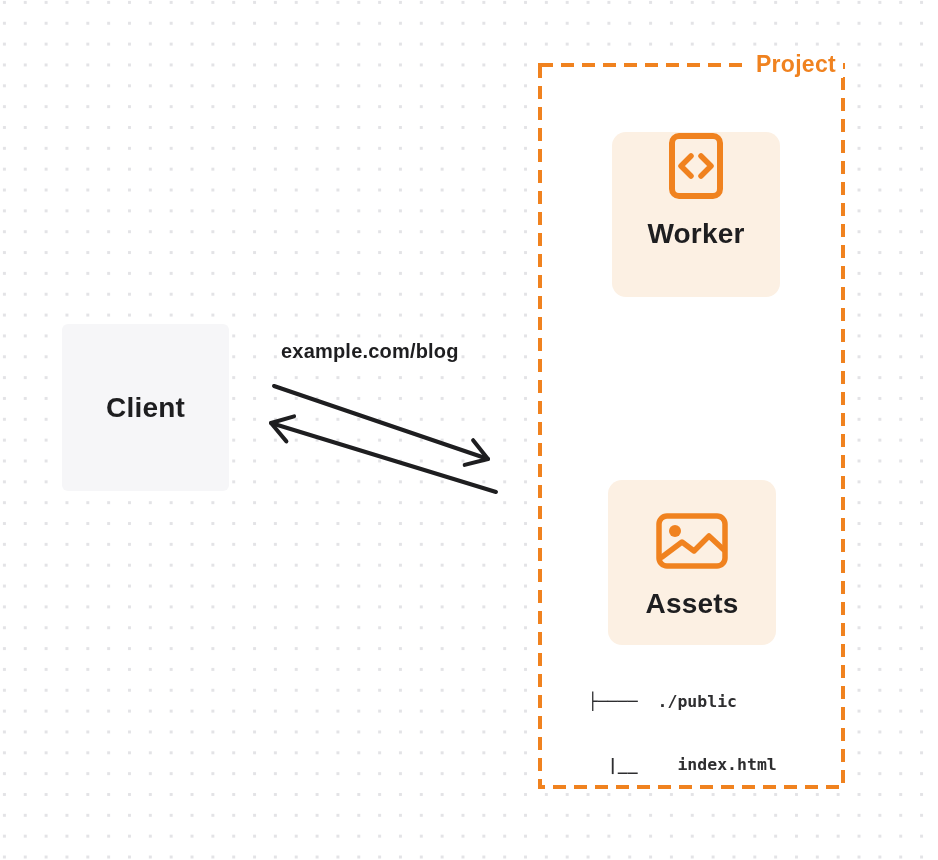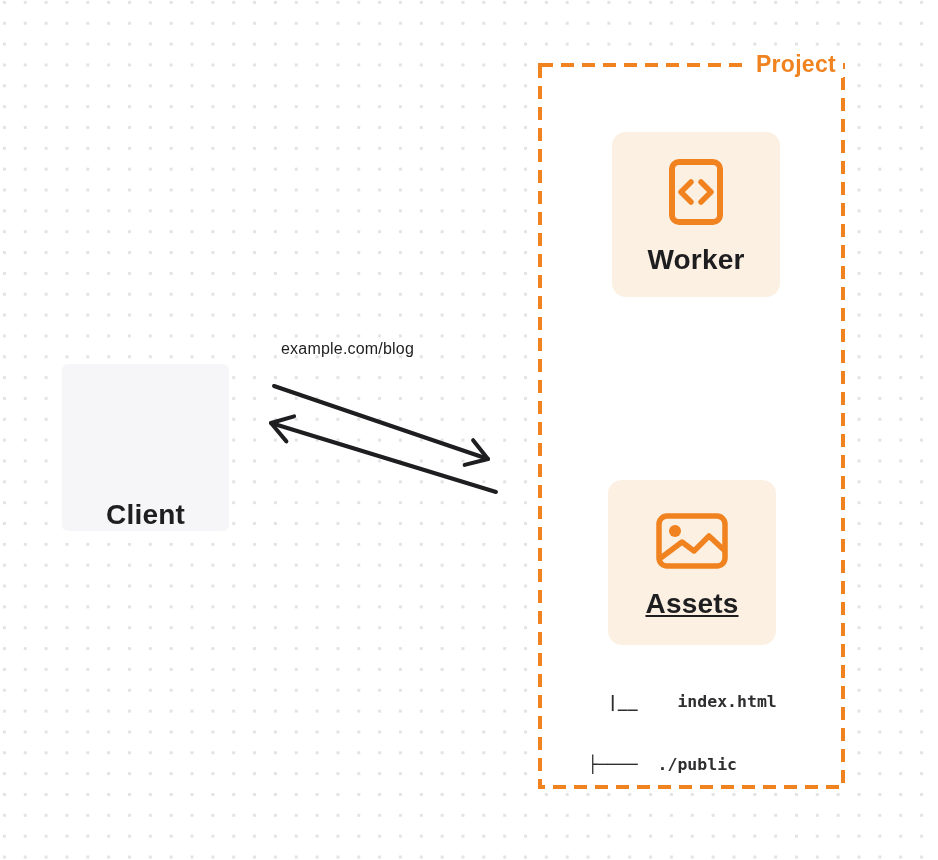--- a/index.html
+++ b/index.html
@@ -10,51 +10,51 @@
     position: relative; width: 938px; height: 860px; overflow: hidden;
     background-color: #ffffff;
     background-image: radial-gradient(circle, var(--dot-grid, #E3E3E6) 1.4px, transparent 1.6px);
     background-size: 20.85px 20.85px;
     background-position: -6px -8px;
   }
 
   svg.layer { position: absolute; left: 0; top: 0; }
 
   .client-box {
-    position: absolute; left: 62px; top: 364px; width: 167px; height: 167px;
+    position: absolute; left: 62px; top: 324px; width: 167px; height: 167px;
     background: var(--client-background, #F6F6F8); border-radius: 6px;
-    display: flex; align-items: flex-end; justify-content: center;
+    display: flex; align-items: center; justify-content: center;
   }
   .node-label {
     font-size: 28px; font-weight: 700; color: var(--ink, #1E1E20); letter-spacing: 0.2px;
   }
 
   .request-label {
     position: absolute; left: 281px; top: 340px;
-    font-size: 16px; font-weight: 400; color: var(--ink, #1E1E20); letter-spacing: 0.2px;
+    font-size: 20px; font-weight: 700; color: var(--ink, #1E1E20); letter-spacing: 0.2px;
   }
 
   .project-label-wrap {
     position: absolute; left: 540px; top: 51px; width: 303px; text-align: right;
   }
   .project-label {
     display: inline-block; background: #ffffff; padding: 0 7px;
     font-size: 23px; font-weight: 700; color: var(--accent-orange, #F0821F);
     letter-spacing: 0.3px;
   }
 
   .card {
     position: absolute; width: 168px; height: 165px;
     background: var(--card-background, #FCF0E3); border-radius: 14px;
     display: flex; flex-direction: column; align-items: center;
   }
-  .card.worker { left: 612px; top: 132px; padding-top: 26px; }
+  .card.worker { left: 612px; top: 132px; }
   .card.assets { left: 608px; top: 480px; padding-top: 33px; }
   .card .card-label-worker { margin-top: 18px; }
-  .card .card-label-assets { margin-top: 19px; text-decoration: underline; }
+  .card .card-label-assets { margin-top: 19px; }
 
   .file-tree {
     position: absolute; left: 588px; top: 649px;
     font-family: "DejaVu Sans Mono", monospace;
     font-size: 16.5px; line-height: 21px; font-weight: 700;
     color: var(--tree-text, #2E2E30); white-space: pre;
   }
 </style>
 </head>
 <body>
@@ -98,18 +98,18 @@
   <div class="card assets">
     <svg width="72" height="56" viewBox="0 0 72 56" fill="none" stroke="#F0821F" stroke-width="5.5" stroke-linecap="round" stroke-linejoin="round">
       <rect x="3" y="3" width="66" height="50" rx="8"></rect>
       <circle cx="19" cy="18" r="6" fill="#F0821F" stroke="none"></circle>
       <path d="M 6 44 L 26 29 L 38 38 L 53 23 L 68 37"></path>
     </svg>
     <span class="node-label card-label-assets">Assets</span>
   </div>
 
   <div class="file-tree">
+    <div>├────  ./public</div>
     <div>  |__    index.html</div>
-    <div>├────  ./public</div>
     
   </div>
 
 </div>
 
 </body></html>

